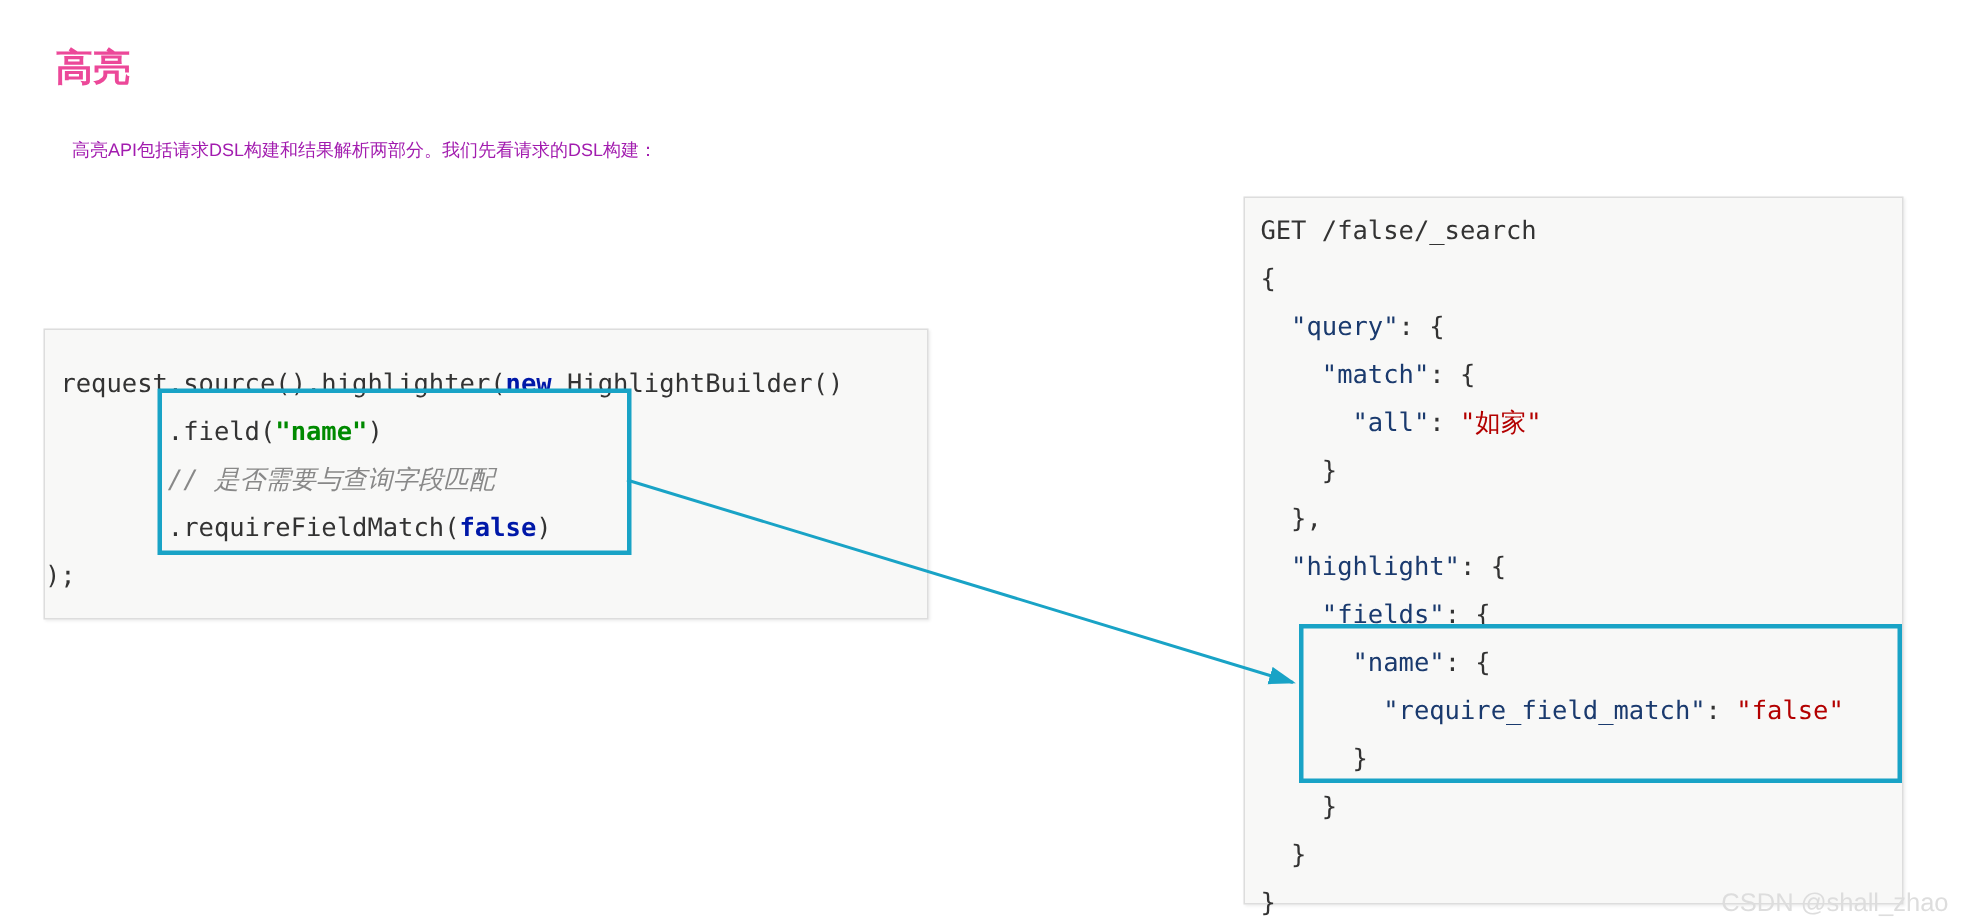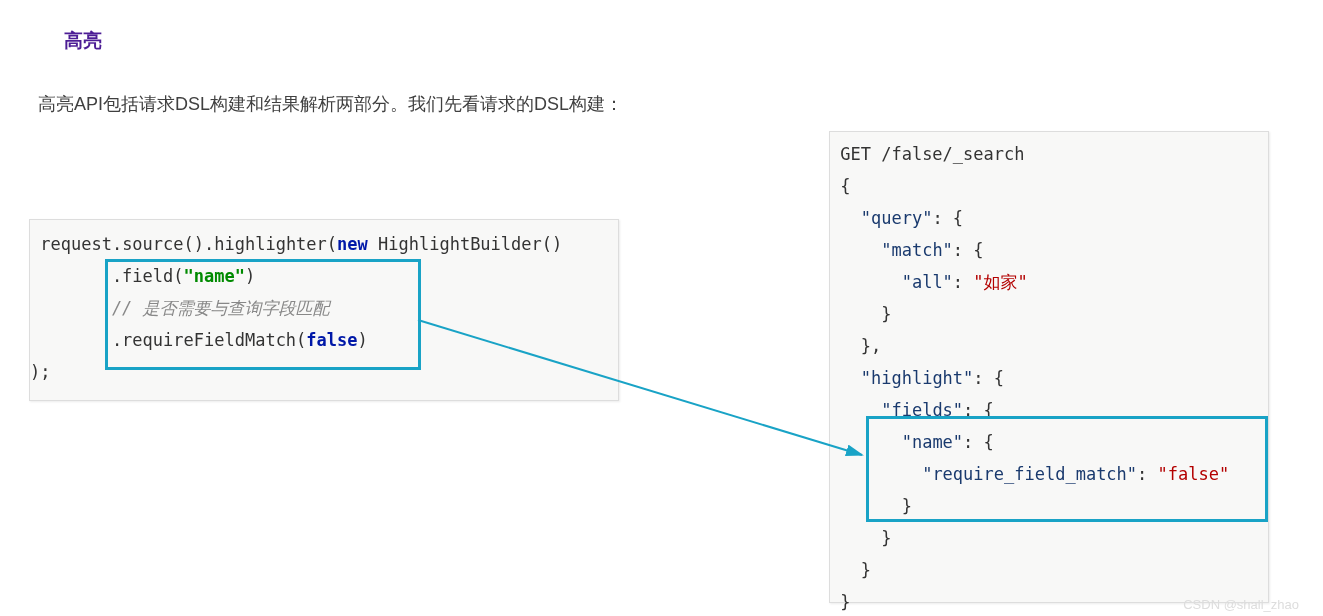--- a/index.html
+++ b/index.html
@@ -7,50 +7,50 @@
     padding: 0;
     font-family: "Microsoft YaHei", "PingFang SC", Arial, sans-serif;
     background: #fff;
     width: 1323px;
     height: 616px;
     position: relative;
     overflow: hidden;
   }
   .heading {
     position: absolute;
-    left: 64px;
+    left: 37px;
     top: 28px;
-    font-size: 19px;
+    font-size: 25px;
     font-weight: 700;
-    color: #4c1d95;
+    color: #ec4899;
   }
   .paragraph {
     position: absolute;
-    left: 38px;
+    left: 48px;
     top: 92px;
-    font-size: 18px;
-    color: #404040;
+    font-size: 12px;
+    color: #a21caf;
   }
   .codebox {
     position: absolute;
     background: #f8f8f7;
     border: 1px solid #ddd;
     box-shadow: 1px 1px 2px rgba(0,0,0,0.08);
     font-family: Consolas, Menlo, monospace;
     font-size: 17px;
     line-height: 32px;
     color: #333;
     white-space: pre;
   }
   #box-left {
     left: 29px;
     top: 219px;
     width: 588px;
     height: 172px;
-    padding-top: 8px;
+    padding-top: 20px;
   }
   #box-right {
     left: 829px;
     top: 131px;
     width: 438px;
     height: 464px;
     padding-top: 6px;
   }
   .kw   { color: #0018a8; font-weight: 700; }
   .str  { color: #008a00; font-weight: 600; }
@@ -68,21 +68,21 @@
   svg.arrow {
     position: absolute;
     left: 0; top: 0;
     width: 1323px; height: 616px;
     pointer-events: none;
   }
   .watermark {
     position: absolute;
     right: 24px;
     bottom: 4px;
-    font-size: 13px;
+    font-size: 17px;
     color: #ddd;
     font-family: Arial, sans-serif;
   }
 </style>
 </head>
 <body>
 
 <div class="heading">高亮</div>
 <div class="paragraph">高亮API包括请求DSL构建和结果解析两部分。我们先看请求的DSL构建：</div>
 

